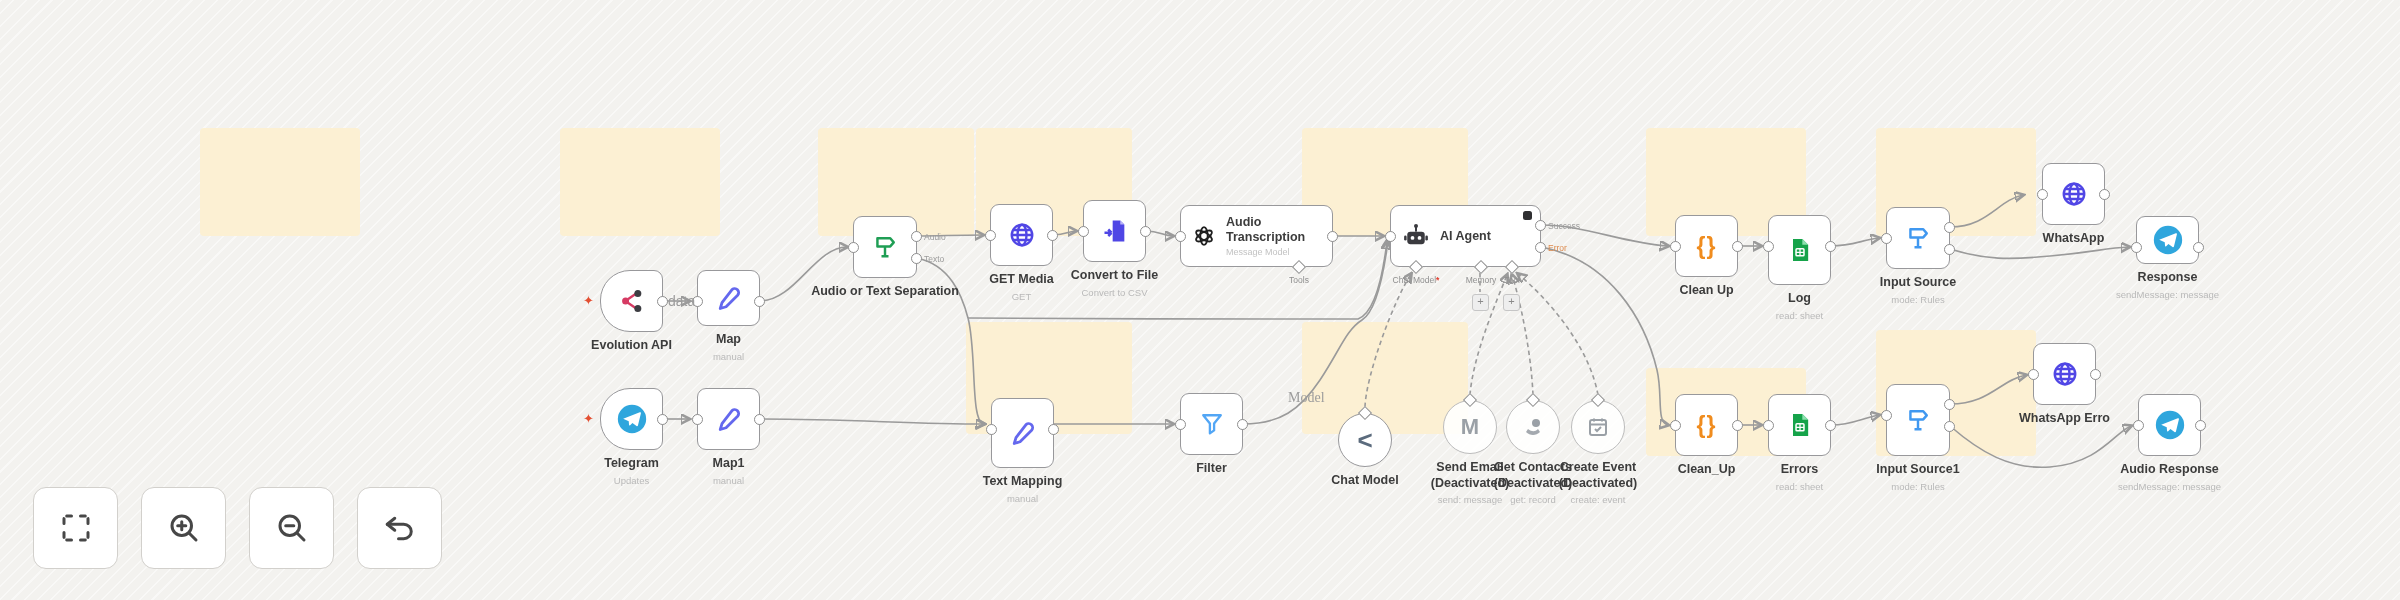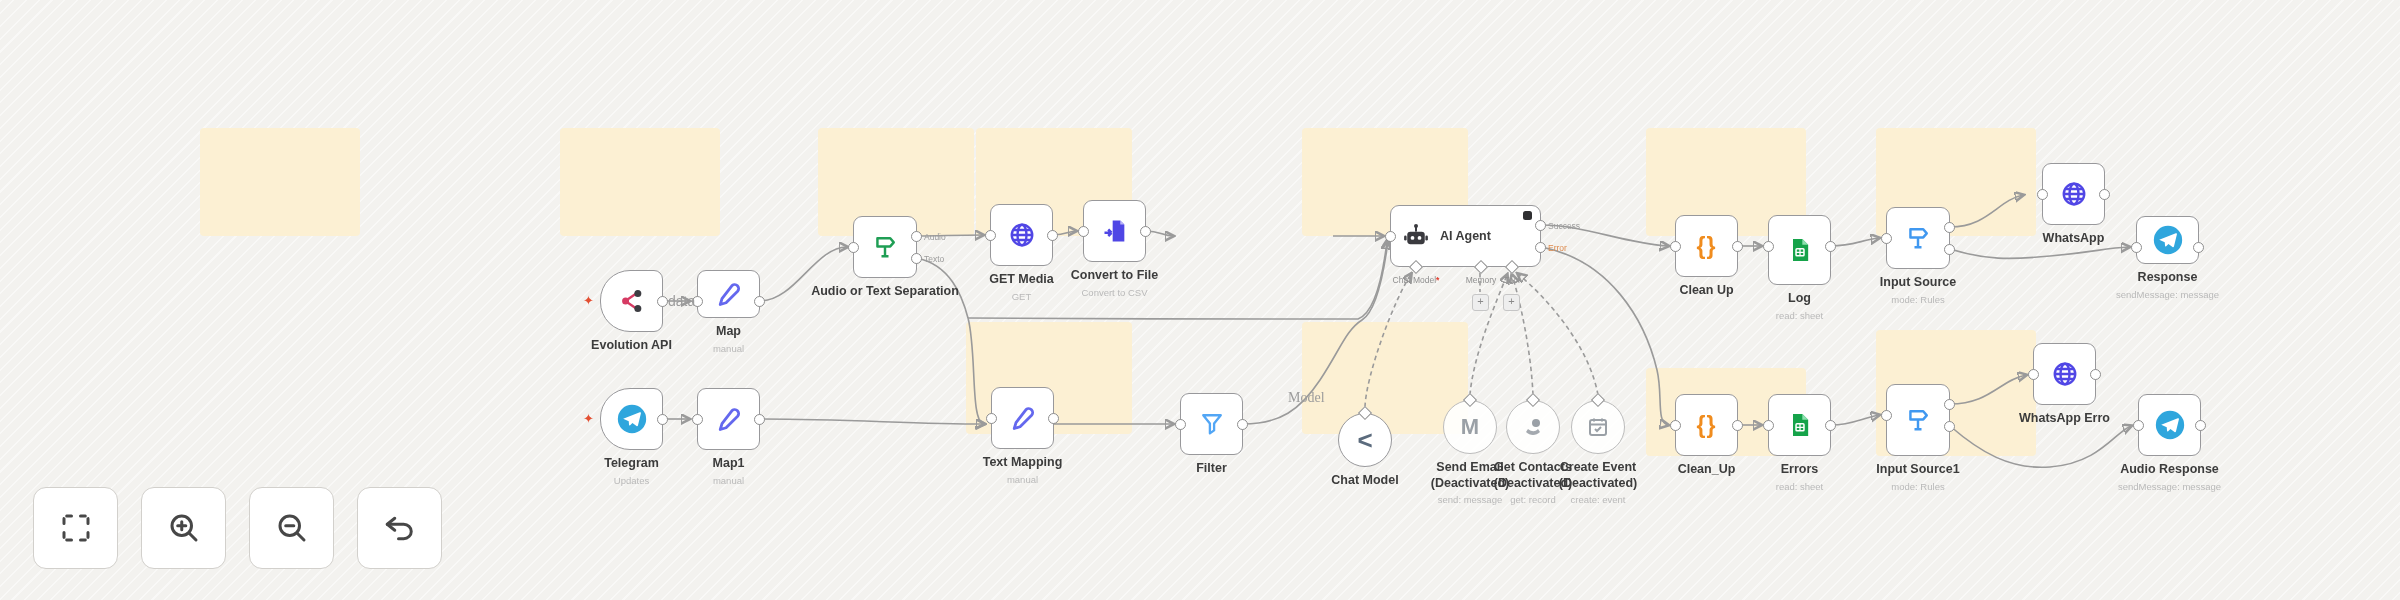--- a/index.html
+++ b/index.html
@@ -154,21 +154,21 @@
           <circle cx="17" cy="5.5" r="3" fill="#3d3d42"></circle>
           <circle cx="17" cy="18.5" r="3" fill="#3d3d42"></circle>
         </svg>
       </span>
       <div class="below">
         <div class="node-label">Evolution API</div>
       </div>
       <span class="port out" style="top: 25px;"></span>
     </div>
     <span class="marker-star" style="left: 583px; top: 294px;">✦</span>
-    <div class="node default" style="left: 697px; top: 270px; width: 63px; height: 48px;">
+    <div class="node default" style="left: 697px; top: 270px; width: 63px; height: 56px;">
       <span class="icon">
         <svg viewBox="0 0 24 24" width="28" height="28">
           <path d="M14.6 4.8 a3.4 3.4 0 0 1 4.8 4.8 L9.5 19.5 L4.5 21 L6 16 Z" fill="none" stroke="#6468ee" stroke-width="2.4" stroke-linejoin="round" stroke-linecap="round"></path>
         </svg>
       </span>
       <div class="below">
         <div class="node-label">Map</div>
         <div class="node-sub">manual</div>
       </div>
       <span class="port in" style="top: 25px;"></span>
@@ -218,20 +218,39 @@
             <path d="M3 13.5 h6 M9 13.5 l-2.8 -2.8 M9 13.5 l-2.8 2.8"></path>
           </g>
         </svg>
       </span>
       <div class="below">
         <div class="node-label">Convert to File</div>
         <div class="node-sub">Convert to CSV</div>
       </div>
       <span class="port in" style="top: 25px;"></span>
       <span class="port out" style="top: 25px;"></span>
+    </div>
+    <div class="node wide" style="left: 1180px; top: 205px; width: 153px; height: 62px;">
+      <span class="icon">
+        <svg viewBox="0 0 24 24" width="26" height="26">
+          <g fill="none" stroke="#1f1f1f" stroke-width="1.7">
+            <ellipse cx="12" cy="12" rx="3.4" ry="8.2"></ellipse>
+            <ellipse cx="12" cy="12" rx="3.4" ry="8.2" transform="rotate(60 12 12)"></ellipse>
+            <ellipse cx="12" cy="12" rx="3.4" ry="8.2" transform="rotate(120 12 12)"></ellipse>
+          </g>
+        </svg>
+      </span>
+      <div>
+        <div class="wtitle">Audio Transcription</div>
+        <div class="wsub">Message Model</div>
+      </div>
+      <span class="port in" style="top: 25px;"></span>
+      <span class="port out" style="top: 25px;"></span>
+      <span class="diamond" style="left: 113px;"></span>
+      <span class="dlabel" style="left: 118px;"><span>Tools</span></span>
     </div>
     <div class="node wide" style="left: 1390px; top: 205px; width: 151px; height: 62px;">
       <span class="icon">
         <svg viewBox="0 0 24 24" width="30" height="30">
           <g fill="#3a3a3f">
             <rect x="5" y="8.5" width="14" height="10" rx="2.5"></rect>
             <rect x="11.2" y="4.5" width="1.6" height="4"></rect>
             <circle cx="12" cy="4" r="1.6"></circle>
             <rect x="2.5" y="11.5" width="2" height="4" rx="1"></rect>
             <rect x="19.5" y="11.5" width="2" height="4" rx="1"></rect>
@@ -349,21 +368,21 @@
           <path d="M14.6 4.8 a3.4 3.4 0 0 1 4.8 4.8 L9.5 19.5 L4.5 21 L6 16 Z" fill="none" stroke="#6468ee" stroke-width="2.4" stroke-linejoin="round" stroke-linecap="round"></path>
         </svg>
       </span>
       <div class="below">
         <div class="node-label">Map1</div>
         <div class="node-sub">manual</div>
       </div>
       <span class="port in" style="top: 25px;"></span>
       <span class="port out" style="top: 25px;"></span>
     </div>
-    <div class="node default" style="left: 991px; top: 387px; width: 63px; height: 62px;">
+    <div class="node default" style="left: 991px; top: 398px; width: 63px; height: 70px;">
       <span class="icon">
         <svg viewBox="0 0 24 24" width="28" height="28">
           <path d="M14.6 4.8 a3.4 3.4 0 0 1 4.8 4.8 L9.5 19.5 L4.5 21 L6 16 Z" fill="none" stroke="#6468ee" stroke-width="2.4" stroke-linejoin="round" stroke-linecap="round"></path>
         </svg>
       </span>
       <div class="below">
         <div class="node-label">Text Mapping</div>
         <div class="node-sub">manual</div>
       </div>
       <span class="port in" style="top: 25px;"></span>

